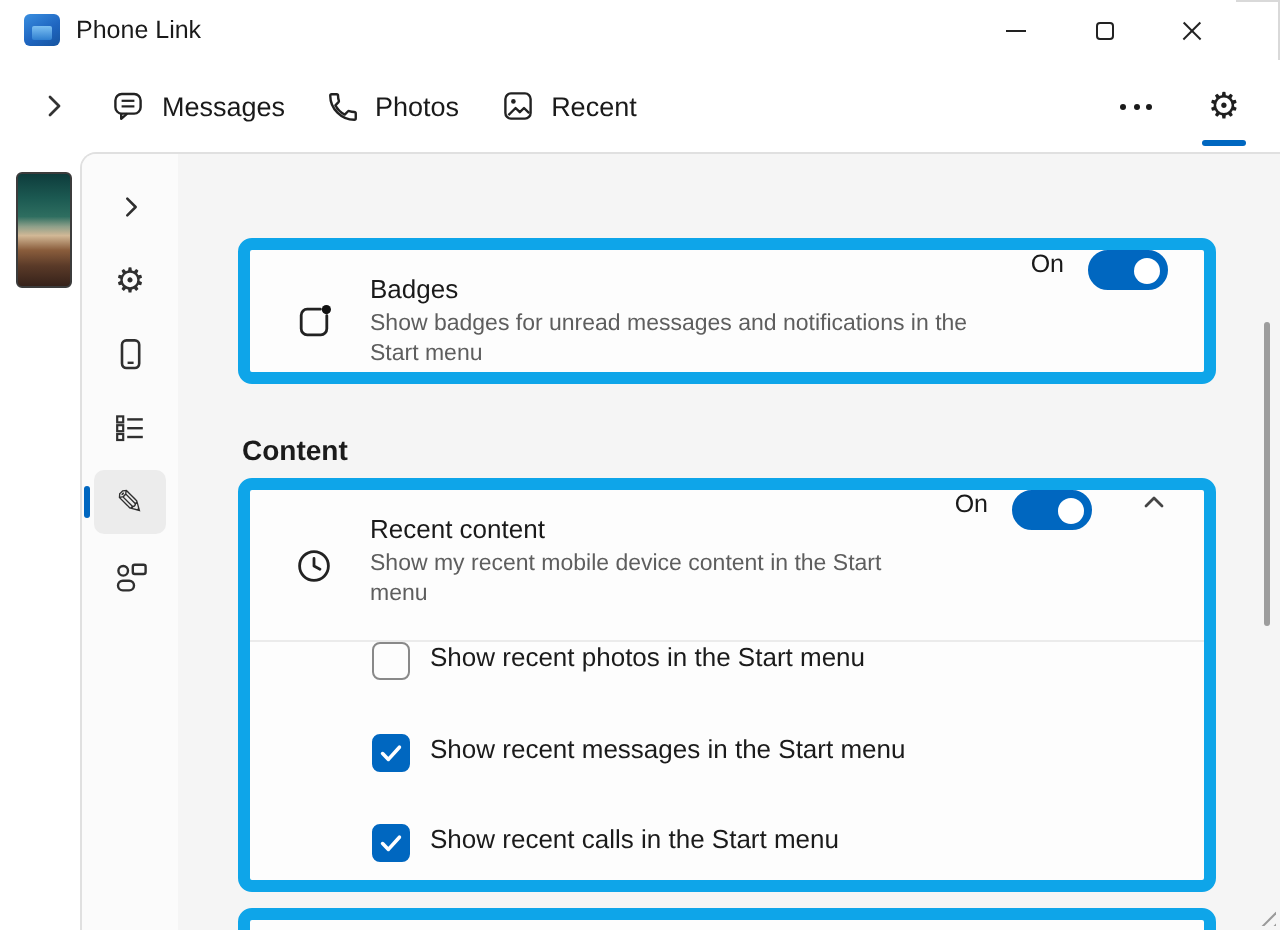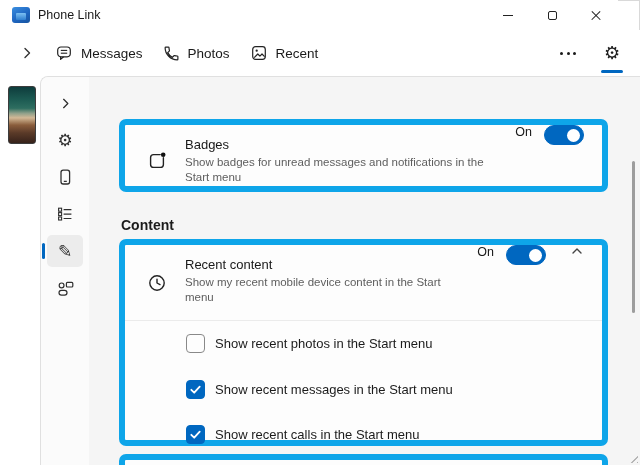--- a/index.html
+++ b/index.html
@@ -71,21 +71,21 @@
   .card-recent .row-controls { height:76px; }
   .state-label { font-size:12.5px; color:#191919; }
   .toggle { width:40px; height:20px; border-radius:10px; background:#ccc; position:relative; border:1px solid #8a8a8a; }
   .toggle.on { background:var(--accent); border-color:var(--accent); }
   .toggle .knob { position:absolute; top:3px; left:3px; width:12px; height:12px; border-radius:50%; background:#fff; }
   .toggle.on .knob { left:auto; right:3px; width:13px; height:13px; top:2.5px; }
   .expander-chevron { margin-left:12px; display:flex; align-items:center; }
 
   .card-divider { position:absolute; left:0; right:0; top:75px; height:1px; background:#ebebeb; }
   .option-rows { position:absolute; left:0; right:0; top:76px; }
-  .option-row { position:relative; height:45.5px; display:flex; align-items:center; padding-left:61px; gap:10px; }
+  .option-row { position:relative; height:45.5px; display:flex; padding-left:61px; gap:10px; }
   .checkbox { width:19px; height:19px; border-radius:4px; border:1px solid #898989; background:#fdfdfd; display:flex; align-items:center; justify-content:center; }
   .checkbox svg { visibility:hidden; }
   .checkbox.checked { background:var(--accent); border-color:var(--accent); }
   .checkbox.checked svg { visibility:visible; }
   .option-label { font-size:13px; color:#1b1b1b; }
 
   
   .scroll-thumb { position:absolute; right:5px; top:84px; width:3px; height:152px; border-radius:2px; background:#9d9d9d; }
   .resize-grip { position:absolute; right:2px; bottom:2px; width:9px; height:9px; overflow:hidden; }
   .resize-grip i { position:absolute; background:#9a9a9a; height:1px; width:12px; transform:rotate(-45deg); }

